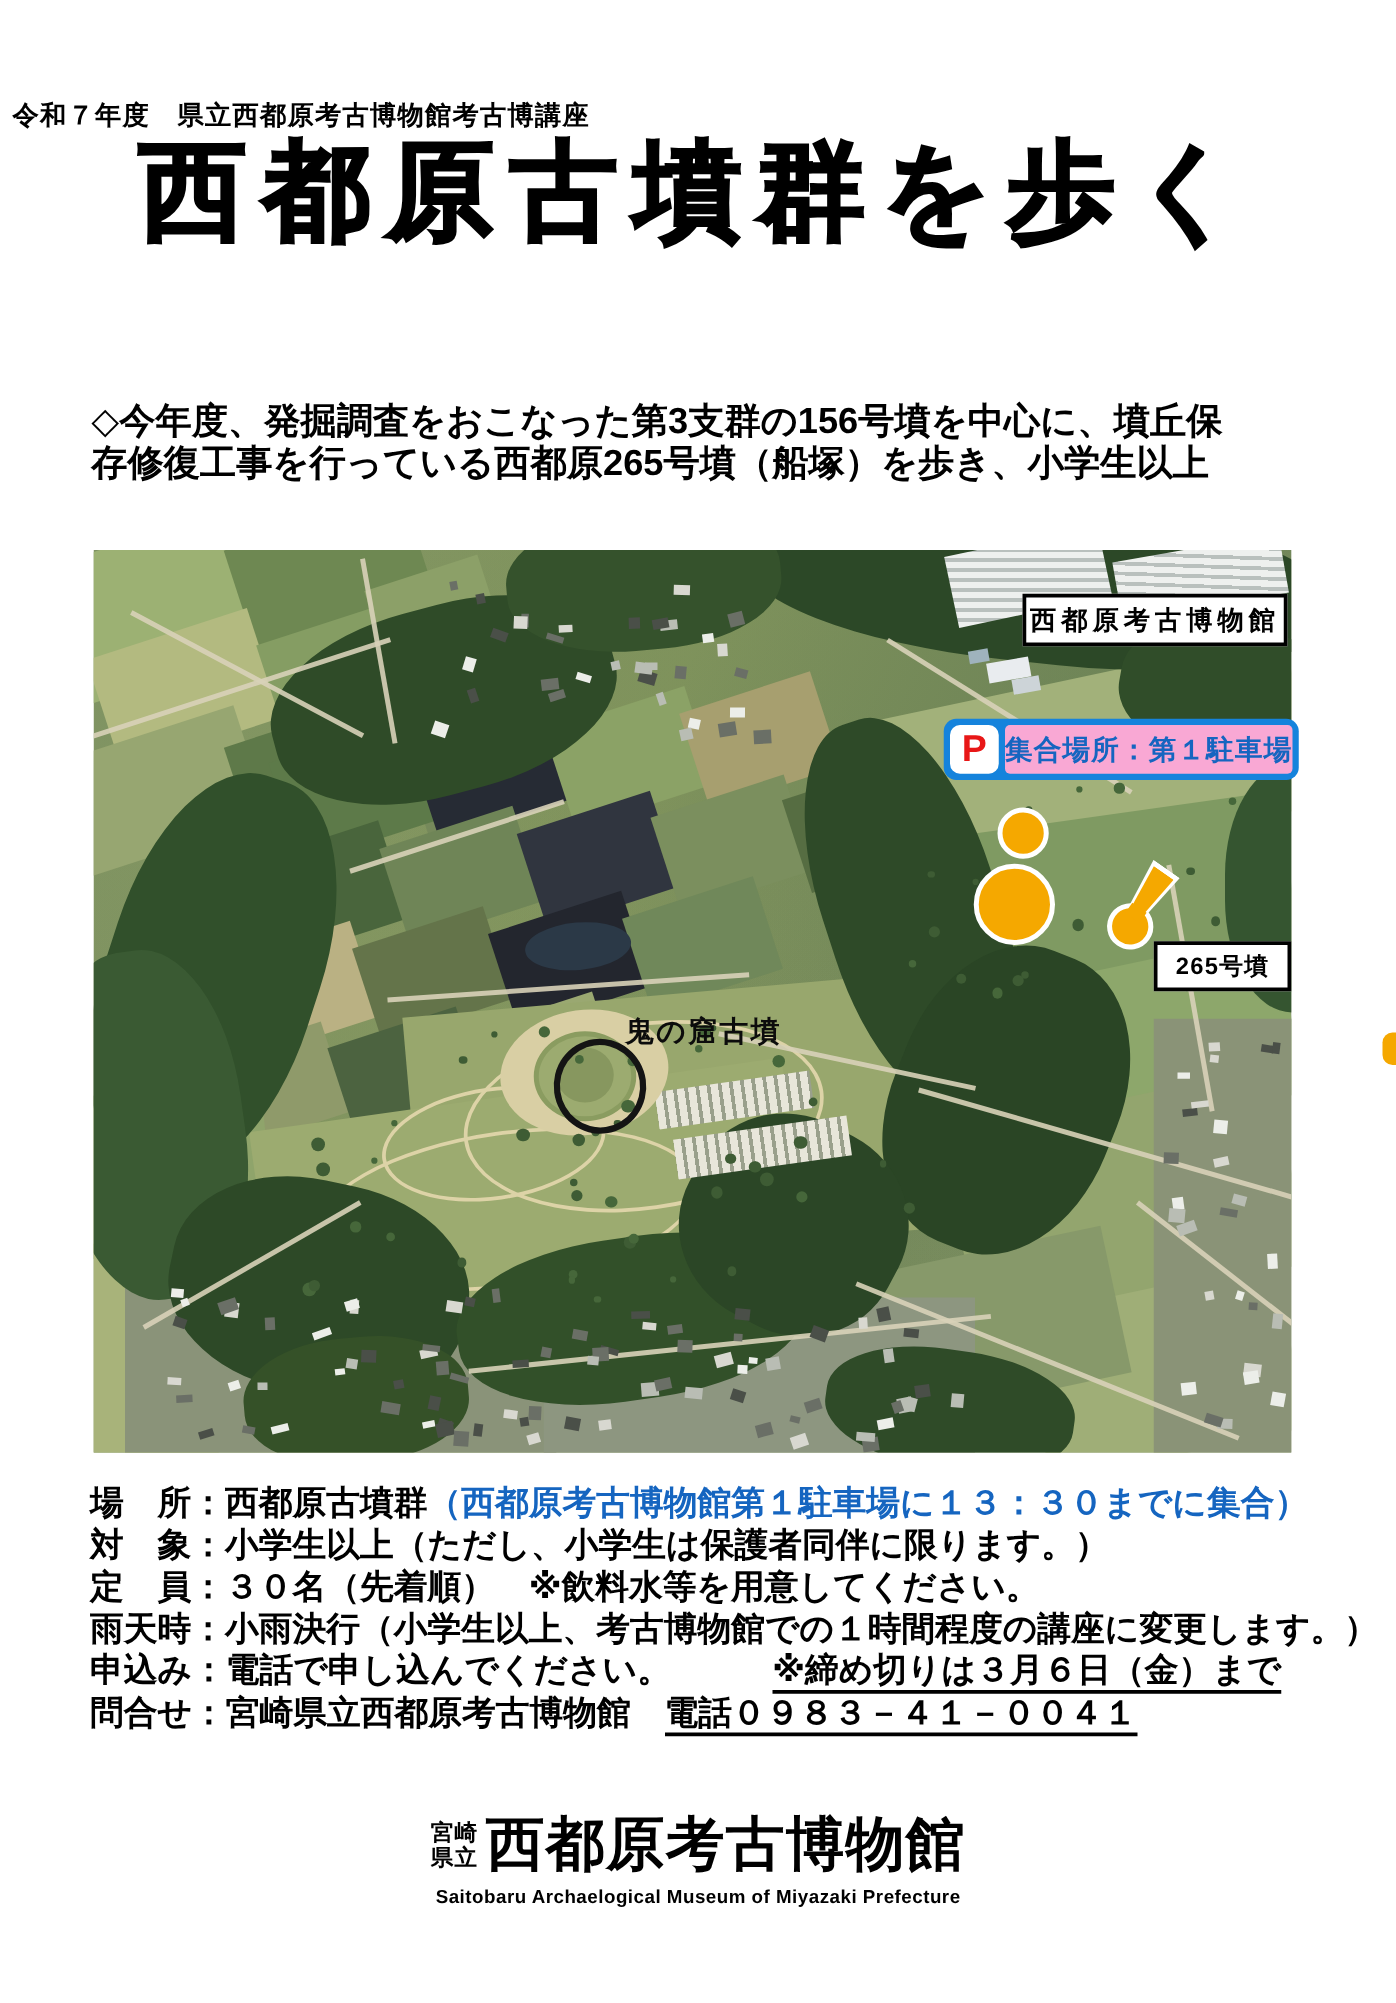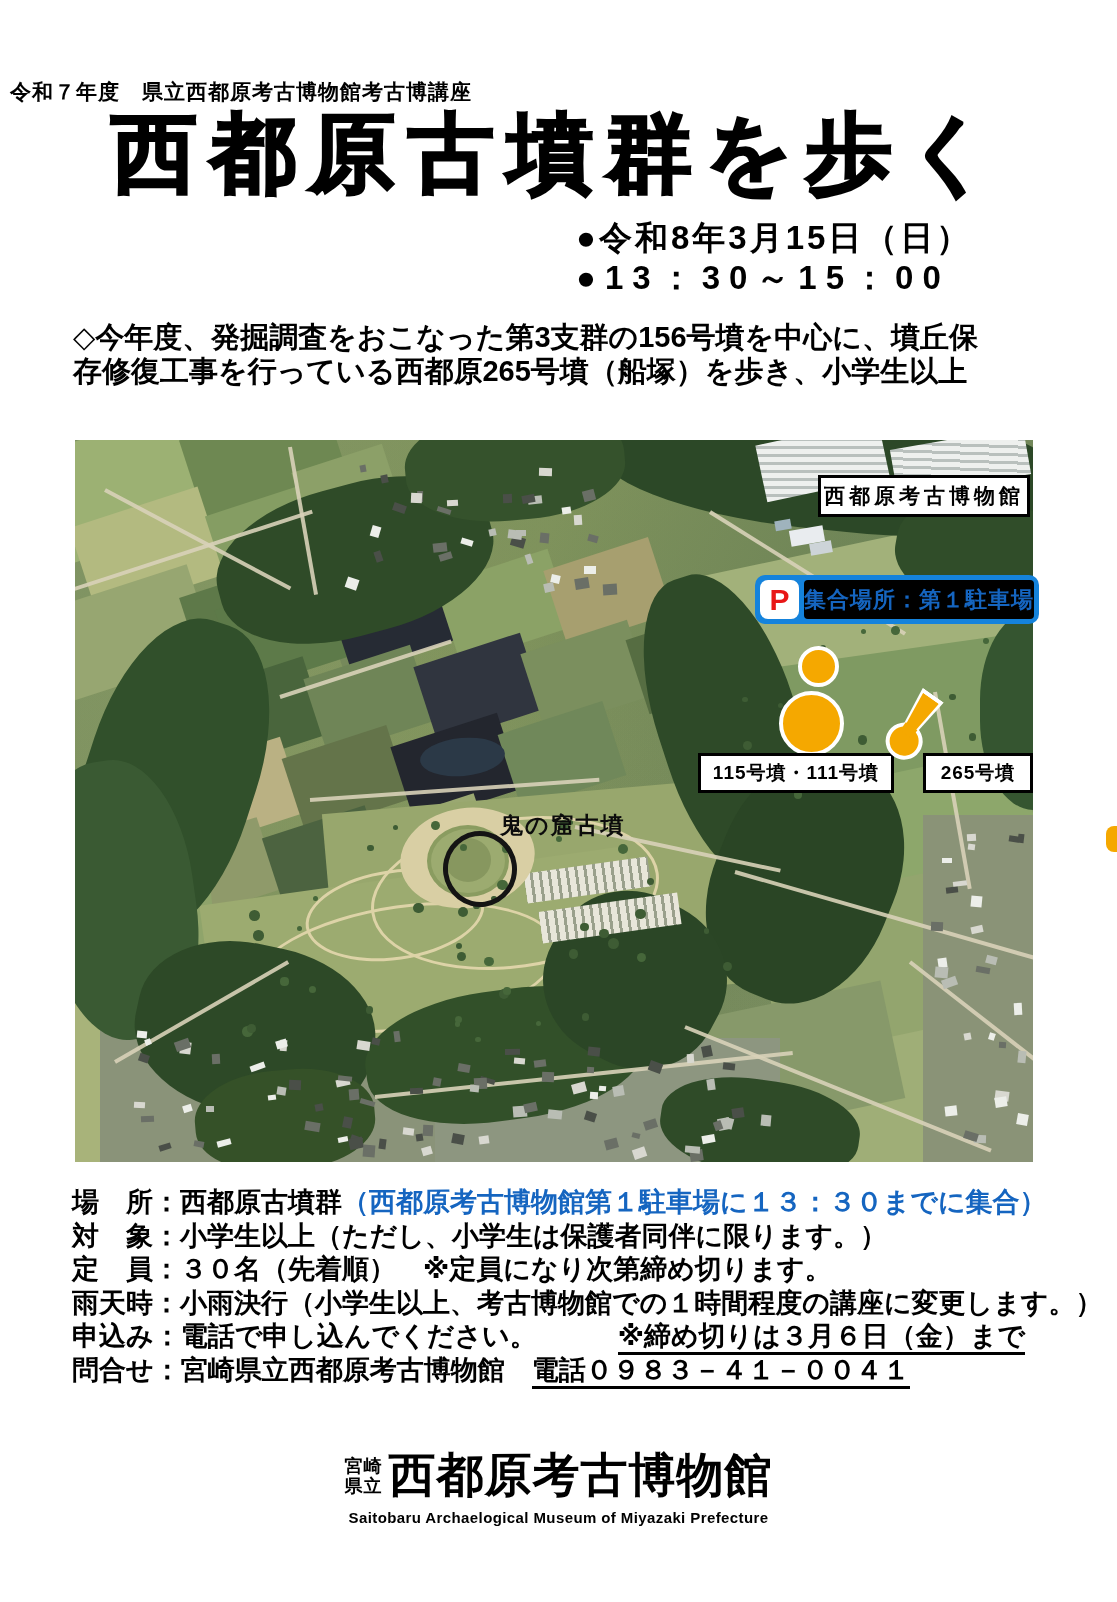--- a/index.html
+++ b/index.html
@@ -32,21 +32,21 @@
       display:flex;align-items:center;justify-content:center;font-weight:700;white-space:nowrap;}
   .lbl-museum{left:743px;top:35px;width:212px;height:42px;font-size:21px;letter-spacing:4px;}
   .lbl-156{left:768px;top:205px;width:201px;height:40px;font-size:19px;letter-spacing:1px;}
   .lbl-115{left:623px;top:313px;width:196px;height:40px;font-size:19px;letter-spacing:1px;}
   .lbl-265{left:848px;top:313px;width:110px;height:40px;font-size:19px;letter-spacing:1px;}
 
   .meeting-box{position:absolute;left:680px;top:135px;width:284px;height:49px;box-sizing:border-box;
       background:var(--accent-blue,#1583dc);border-radius:10px;padding:5px;display:flex;gap:5px;}
   .p-chip{width:40px;background:#fff;border-radius:8px;display:flex;align-items:center;justify-content:center;
       color:var(--p-red,#e81717);font-size:30px;font-weight:900;}
-  .meeting-text{flex:1;background:#000000;border-radius:4px;display:flex;align-items:center;justify-content:center;
+  .meeting-text{flex:1;background:#f9a8d4;border-radius:4px;display:flex;align-items:center;justify-content:center;
       color:var(--text-blue,#1565c0);font-size:22px;font-weight:700;letter-spacing:1px;white-space:nowrap;}
 
   .marker-circle{position:absolute;border-radius:50%;background:var(--marker-orange,#f5a800);border:4px solid #fff;}
   .mk-156{left:723px;top:206px;width:33px;height:33px;}
   .mk-115{left:704px;top:251px;width:57px;height:57px;}
 
   .keyhole{position:absolute;left:812px;top:252px;width:48px;height:70px;transform:rotate(35deg);}
   .keyhole .stem-outline{position:absolute;left:8px;top:-4px;width:32px;height:46px;background:#fff;
       clip-path:polygon(10% 0,90% 0,72% 100%,28% 100%);}
   .keyhole .stem{position:absolute;left:12px;top:0;width:24px;height:40px;background:var(--marker-orange,#f5a800);
@@ -76,24 +76,20 @@
       background:var(--marker-orange,#f5a800);border-radius:8px 0 0 8px;}
 </style>
 </head>
 <body>
 
 <div class="page">
 
   <div class="program-line">令和７年度　県立西都原考古博物館考古博講座</div>
   <div class="main-title">西都原古墳群を歩く</div>
 
-  <div class="datetime">
-    <div class="dline">●令和8年3月15日（日）</div>
-    <div class="tline">●13：30～15：00</div>
-  </div>
 
   <div class="intro">
     <div>◇今年度、発掘調査をおこなった第3支群の156号墳を中心に、墳丘保</div>
     <div>存修復工事を行っている西都原265号墳（船塚）を歩き、小学生以上</div>
   </div>
 
   <div class="map">
     <div id="terrain">
         <div style="position: absolute; left: -25px; top: -15px; width: 170px; height: 115px; background: rgb(156, 177, 115); transform: rotate(-18deg);"></div>
         <div style="position: absolute; left: 115px; top: -25px; width: 150px; height: 95px; background: rgb(110, 136, 82); transform: rotate(-18deg);"></div>
@@ -374,21 +370,20 @@
     <div class="map-label lbl-museum">西都原考古博物館</div>
 
     <div class="meeting-box">
       <div class="p-chip">P</div>
       <div class="meeting-text">集合場所：第１駐車場</div>
     </div>
 
     <div class="marker-circle mk-156"></div>
 
     <div class="marker-circle mk-115"></div>
-    <div class="map-label lbl-115">115号墳・111号墳</div>
 
     <div class="keyhole">
       <div class="stem-outline"></div>
       <div class="khead"></div>
       <div class="stem"></div>
       <div class="seam"></div>
     </div>
     <div class="map-label lbl-265">265号墳</div>
 
     <div class="oni-label">鬼の窟古墳</div>
@@ -396,21 +391,21 @@
   </div>
 
   <div class="details">
     <div class="drow">
       <span>場　所：</span><span>西都原古墳群</span><span class="blue">（西都原考古博物館第１駐車場に１３：３０までに集合）</span>
     </div>
     <div class="drow">
       <span>対　象：</span><span>小学生以上（ただし、小学生は保護者同伴に限ります。）</span>
     </div>
     <div class="drow">
-      <span>定　員：</span><span>３０名（先着順）　※定員になり次第締め切ります。</span>
+      <span>定　員：</span><span>３０名（先着順）　※飲料水等を用意してください。</span>
     </div>
     <div class="drow">
       <span>雨天時：</span><span>小雨決行（小学生以上、考古博物館での１時間程度の講座に変更します。）</span>
     </div>
     <div class="drow">
       <span>申込み：</span><span>電話で申し込んでください。　　　</span><span class="ul">※締め切りは３月６日（金）まで</span>
     </div>
     <div class="drow">
       <span>問合せ：</span><span>宮崎県立西都原考古博物館　</span><span class="ul">電話０９８３－４１－００４１</span>
     </div>

